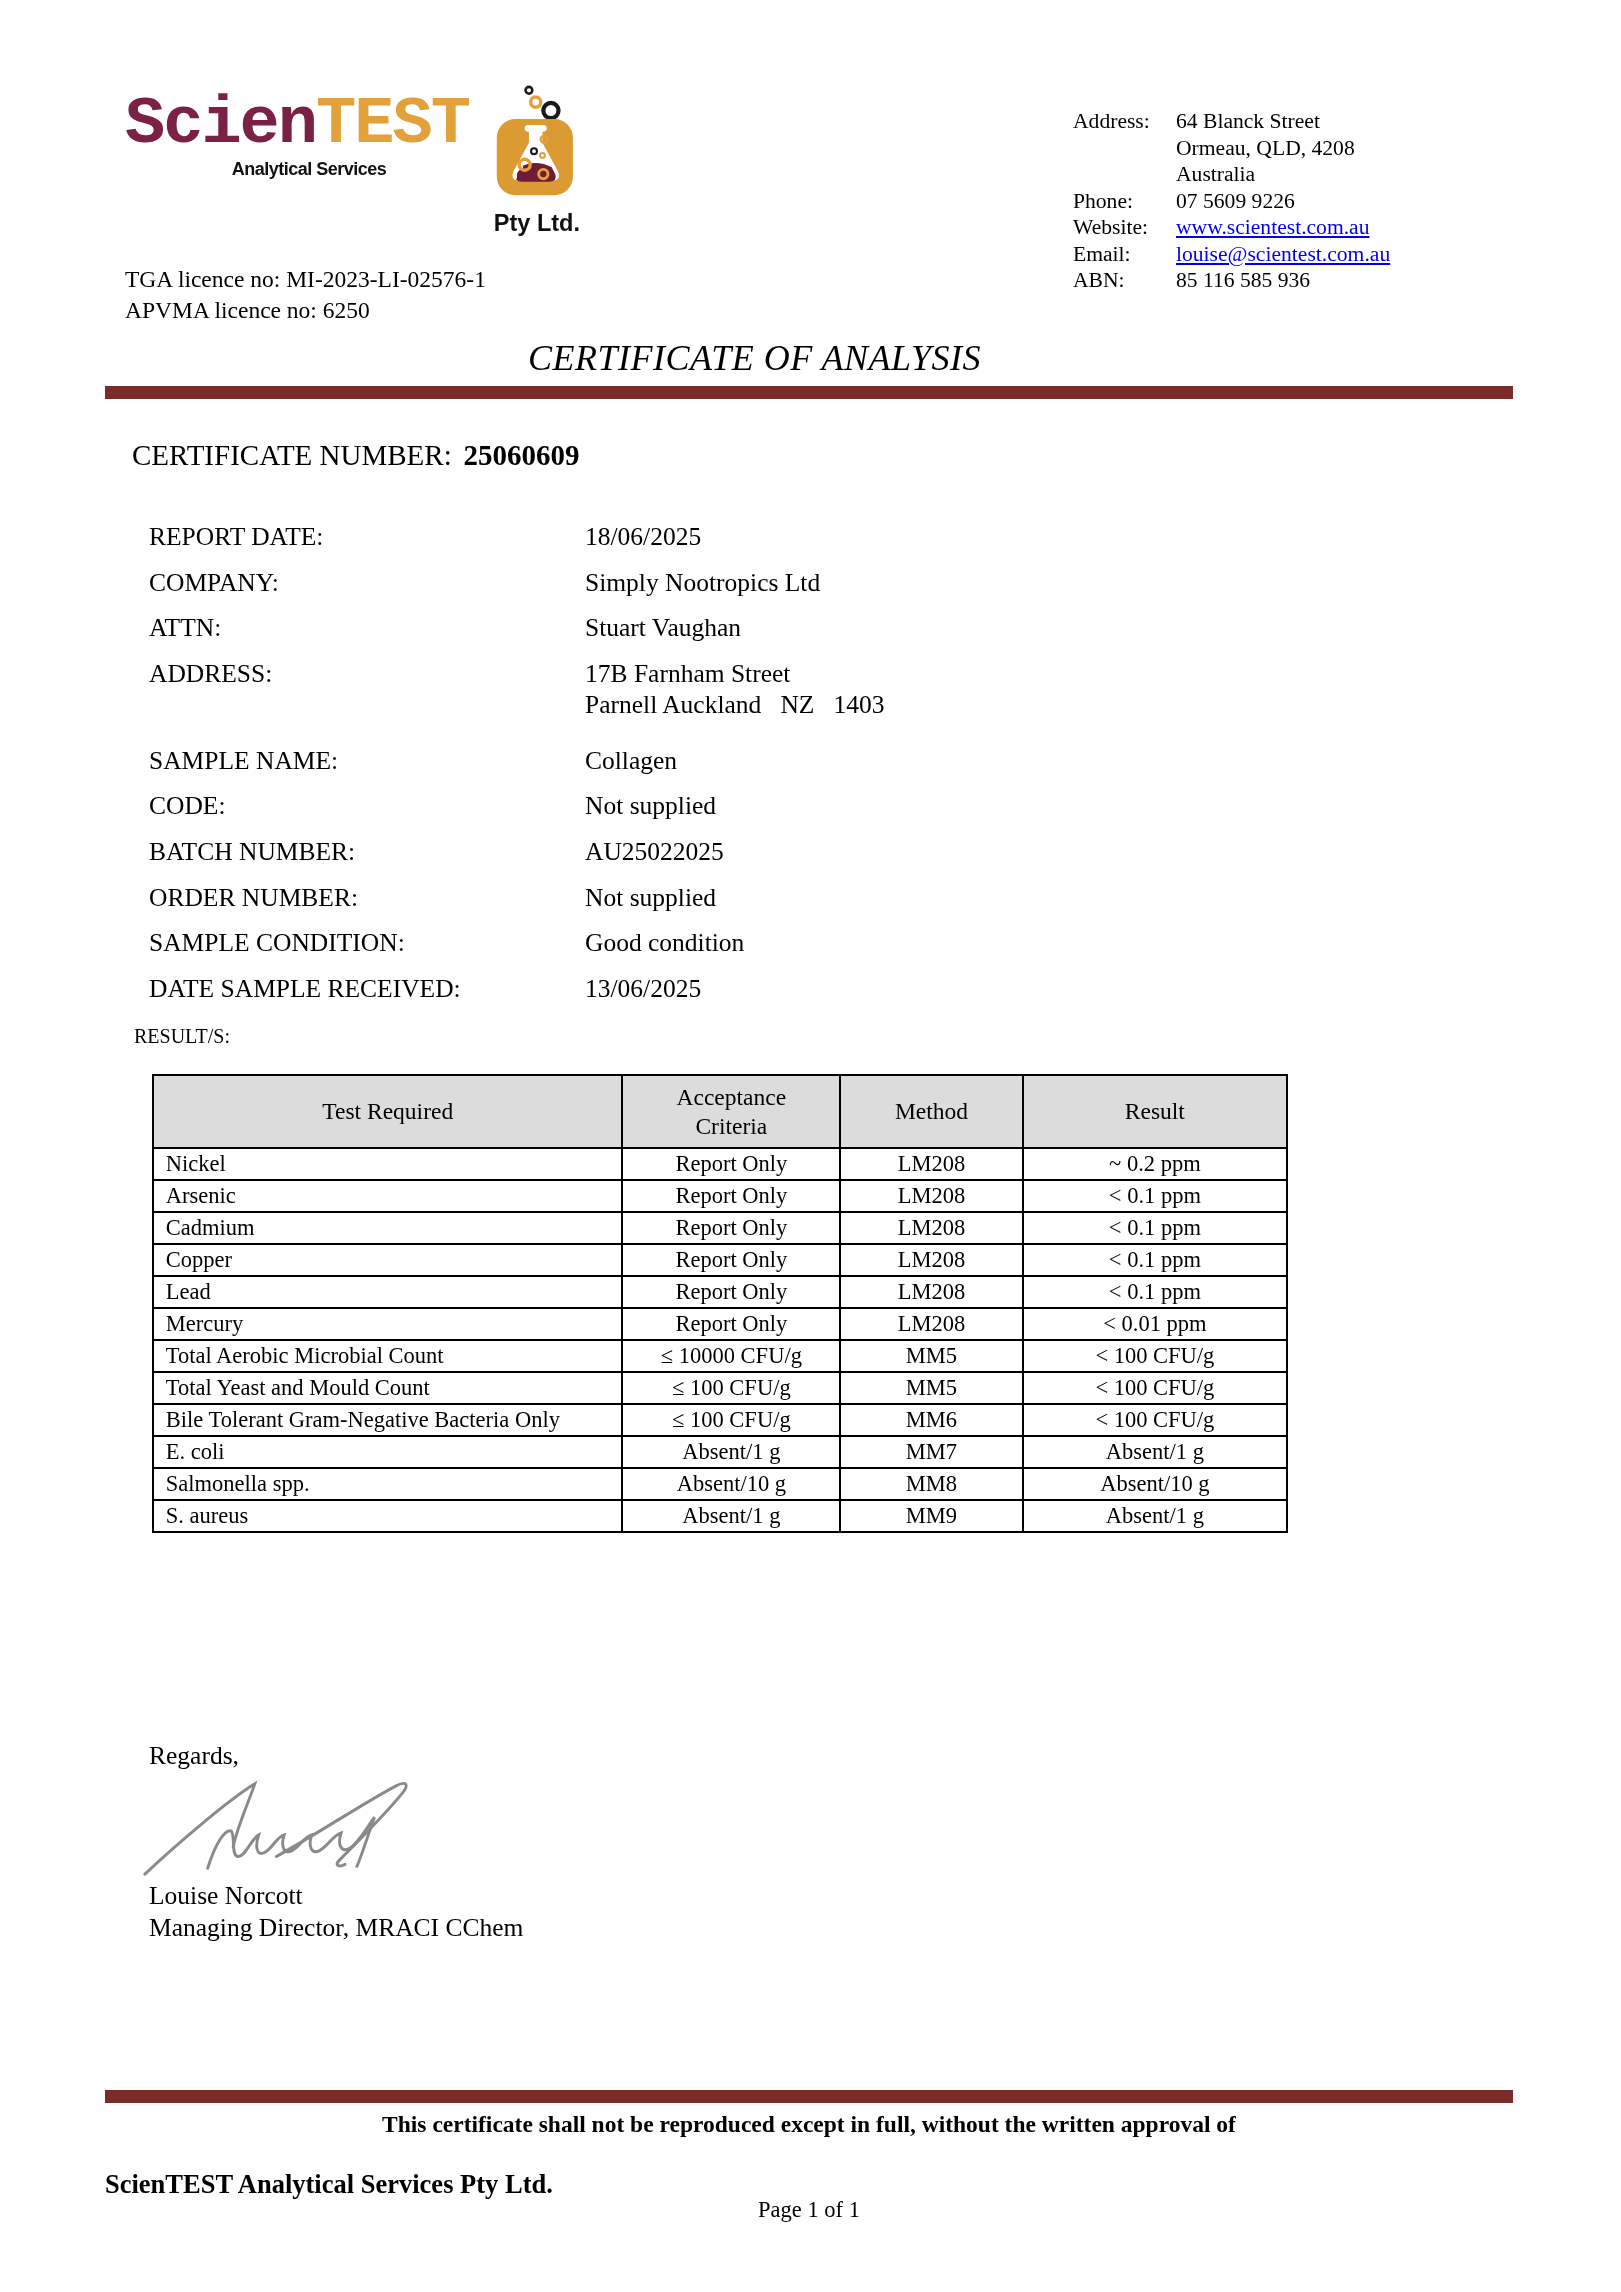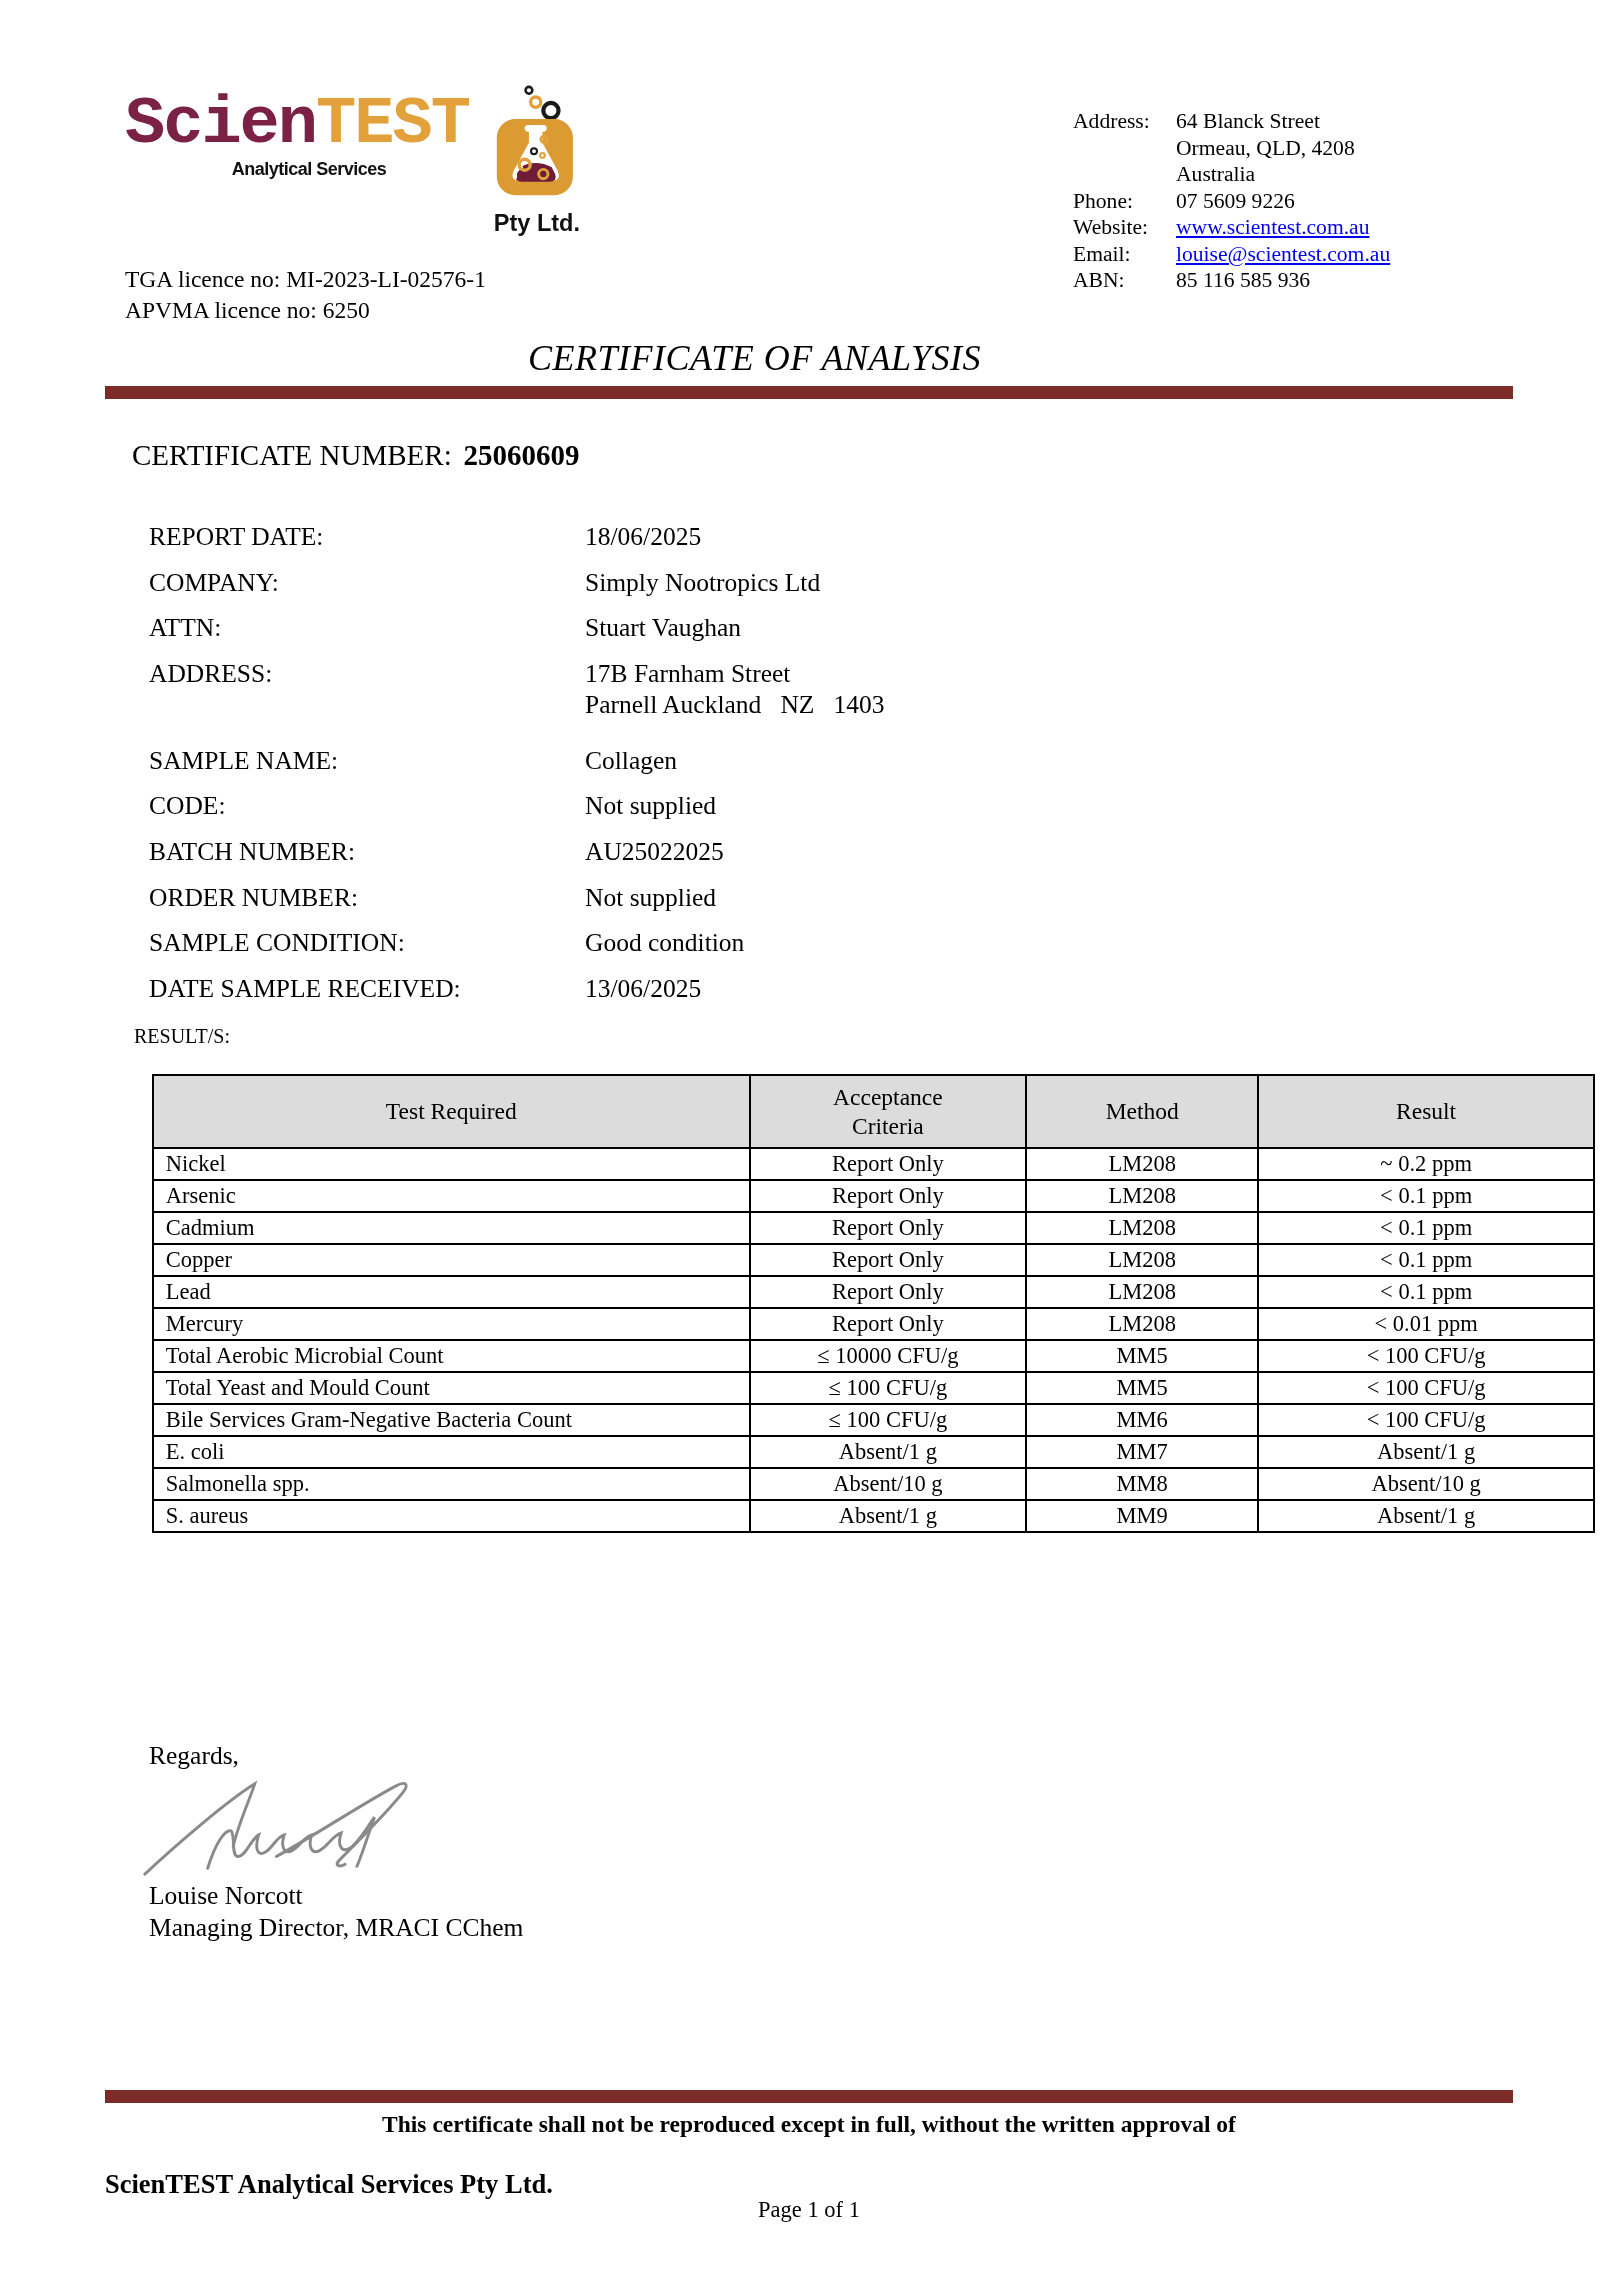--- a/index.html
+++ b/index.html
@@ -41,21 +41,21 @@
   .certnum{position:absolute; left:132px; top:439px; font-size:29px;}
   .certnum b{margin-left:11.8px;}
   
   .details{position:absolute; left:149px; top:521px; width:882px; font-size:25.5px;}
   .detail-row{display:flex; margin-bottom:14.7px; line-height:31px;}
   .detail-row.spacer{margin-bottom:24.5px;}
   .d-label{width:436px; flex:none;}
   .d-value{flex:1;}
   .results-label{position:absolute; left:134px; top:1025px; font-size:20px;}
   
-  table.results{position:absolute; left:152px; top:1074px; width:1443px;
+  table.results{position:absolute; left:152px; top:1074px; width:1136px;
     border-collapse:collapse; border:2.9px solid #000; font-size:22.5px;}
   table.results th, table.results td{border:2px solid #000;}
   table.results th{background:var(--table-header-bg); font-weight:normal; font-size:23.5px;
     text-align:center; vertical-align:middle; height:73px; line-height:29px; padding:3.9px;}
   .hdr-wrap{display:inline-block; max-width:137px;}
   table.results td{height:32px; line-height:28px; padding:1px 7.8px; text-align:center; vertical-align:middle;}
   table.results td.left{text-align:left; padding-left:11.8px;}
   
   .signoff{position:absolute; left:149px; top:1740px; font-size:25.5px; line-height:32px;}
   .sig{display:block; margin:3.9px 0 -2px -9.8px;}
@@ -261,21 +261,21 @@
           <td>MM5</td>
           <td>&lt; 100 CFU/g</td>
         </tr>
         <tr>
           <td class="left">Total Yeast and Mould Count</td>
           <td>≤ 100 CFU/g</td>
           <td>MM5</td>
           <td>&lt; 100 CFU/g</td>
         </tr>
         <tr>
-          <td class="left">Bile Services Gram-Negative Bacteria Count</td>
+          <td class="left">Bile Tolerant Gram-Negative Bacteria Only</td>
           <td>≤ 100 CFU/g</td>
           <td>MM6</td>
           <td>&lt; 100 CFU/g</td>
         </tr>
         <tr>
           <td class="left">E. coli</td>
           <td>Absent/1 g</td>
           <td>MM7</td>
           <td>Absent/1 g</td>
         </tr>

